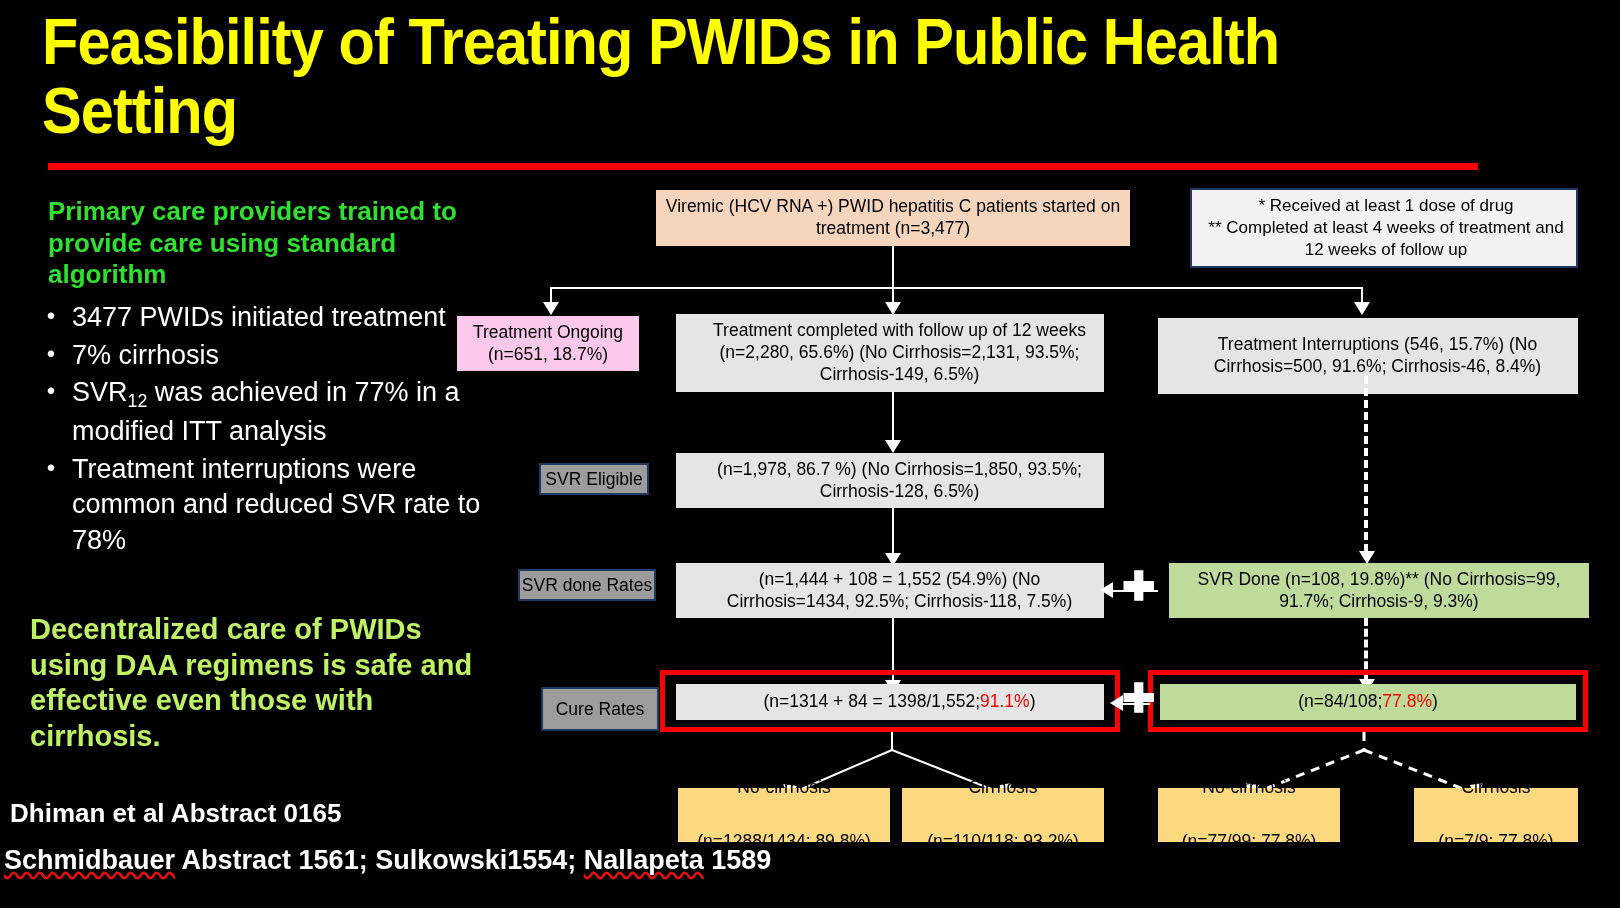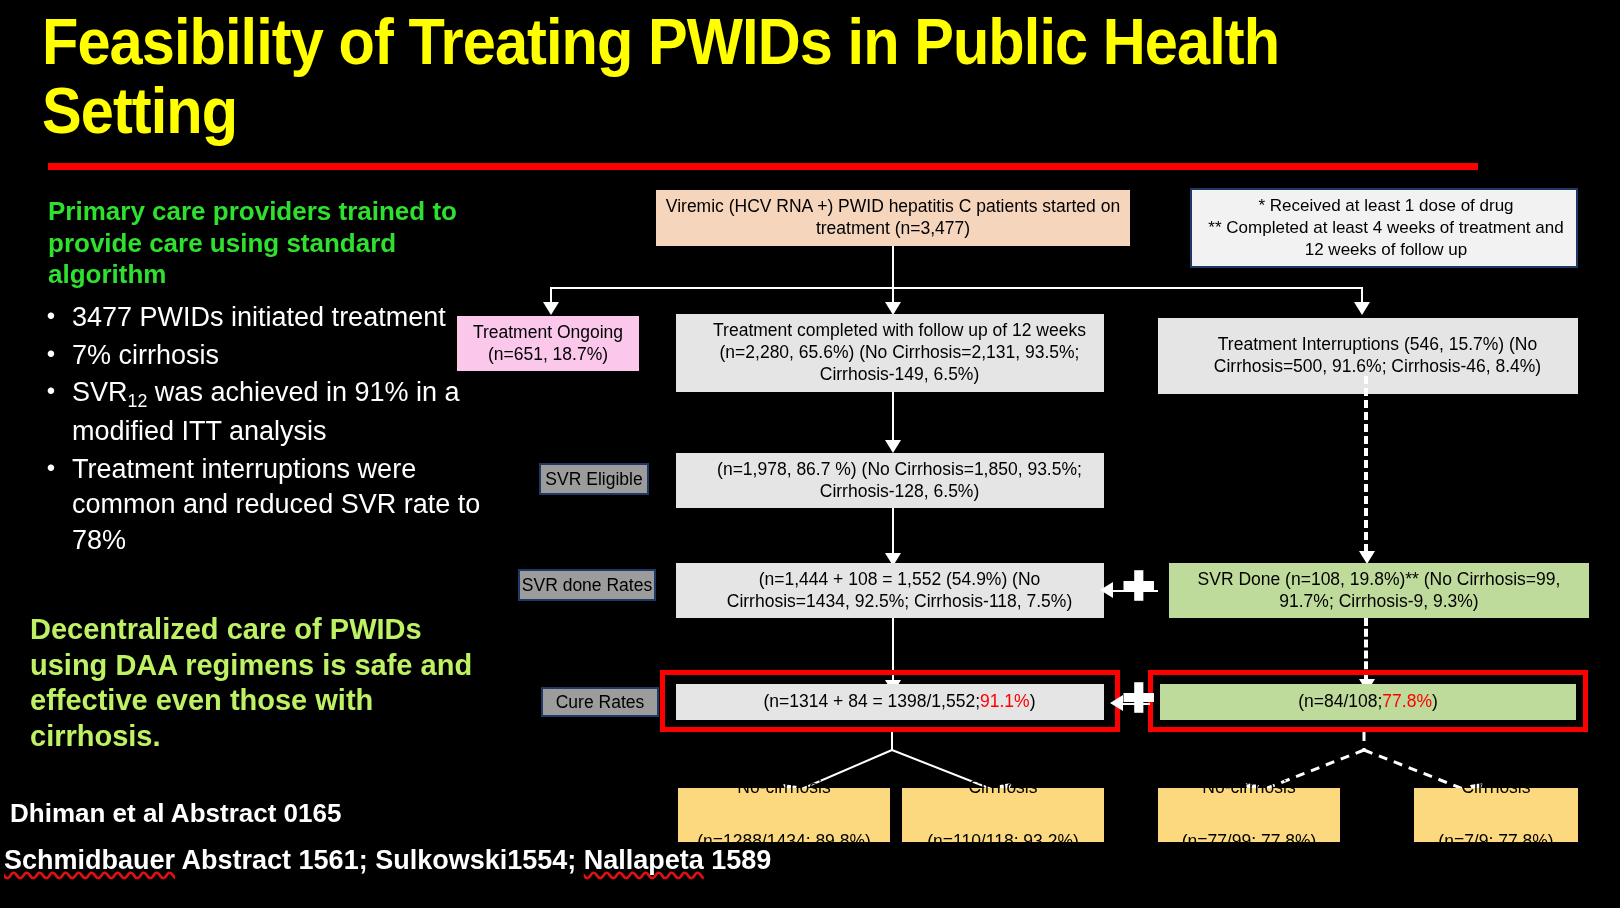--- a/index.html
+++ b/index.html
@@ -149,21 +149,21 @@
   <div class="bullet-row">
     <span class="dot">•</span>
     <span class="btxt">3477 PWIDs initiated treatment</span>
   </div>
   <div class="bullet-row">
     <span class="dot">•</span>
     <span class="btxt">7% cirrhosis</span>
   </div>
   <div class="bullet-row">
     <span class="dot">•</span>
-    <span class="btxt"><span>SVR</span><sub>12</sub><span> was achieved in 91% in a modified ITT analysis</span></span>
+    <span class="btxt"><span>SVR</span><sub>12</sub><span> was achieved in 77% in a modified ITT analysis</span></span>
   </div>
   <div class="bullet-row">
     <span class="dot">•</span>
     <span class="btxt">Treatment interruptions were common and reduced SVR rate to 78%</span>
   </div>
 </div>
 
 <div class="abs" id="conclusion-orange">Decentralized care of PWIDs using DAA regimens is safe and effective even those with cirrhosis.</div>
 <div class="abs" id="citation-1">Dhiman et al Abstract 0165</div>
 <div class="abs" id="citation-2"><span class="sq">Schmidbauer</span> Abstract 1561; Sulkowski1554; <span class="sq">Nallapeta</span> 1589</div>
@@ -205,21 +205,21 @@
 <div class="abs hline" style="left:1112px; top:590px; width:46px;"></div>
 <div class="abs arrowleft" style="left:1100px; top:582px;"></div>
 <div class="abs plus" style="left:1122px; top:566px;">✚</div>
 
 <div class="abs vline" style="left:892px; top:618px; height:62px;"></div>
 <div class="abs arrowdown" style="left:885px; top:680px;"></div>
 
 <div class="abs dashv" style="left:1364px; top:618px; height:62px;"></div>
 <div class="abs arrowdown" style="left:1359px; top:679px;"></div>
 
-<div class="abs graylabel" style="left:541px; top:687px; width:118px; height:30px;">Cure Rates</div>
+<div class="abs graylabel" style="left:541px; top:687px; width:118px; height:44px;">Cure Rates</div>
 
 <div class="abs redring" style="left:660px; top:670px; width:460px; height:62px;"></div>
 <div class="abs fbox blue" style="left:676px; top:684px; width:428px; height:36px;">
     <span>(n=1314 + 84 = 1398/1,552; </span>
     <span class="redpct">91.1%</span>
     <span>)</span>
   </div>
 
 <div class="abs redring" style="left:1148px; top:670px; width:440px; height:62px;"></div>
 <div class="abs fbox green" style="left:1160px; top:684px; width:416px; height:36px;">

